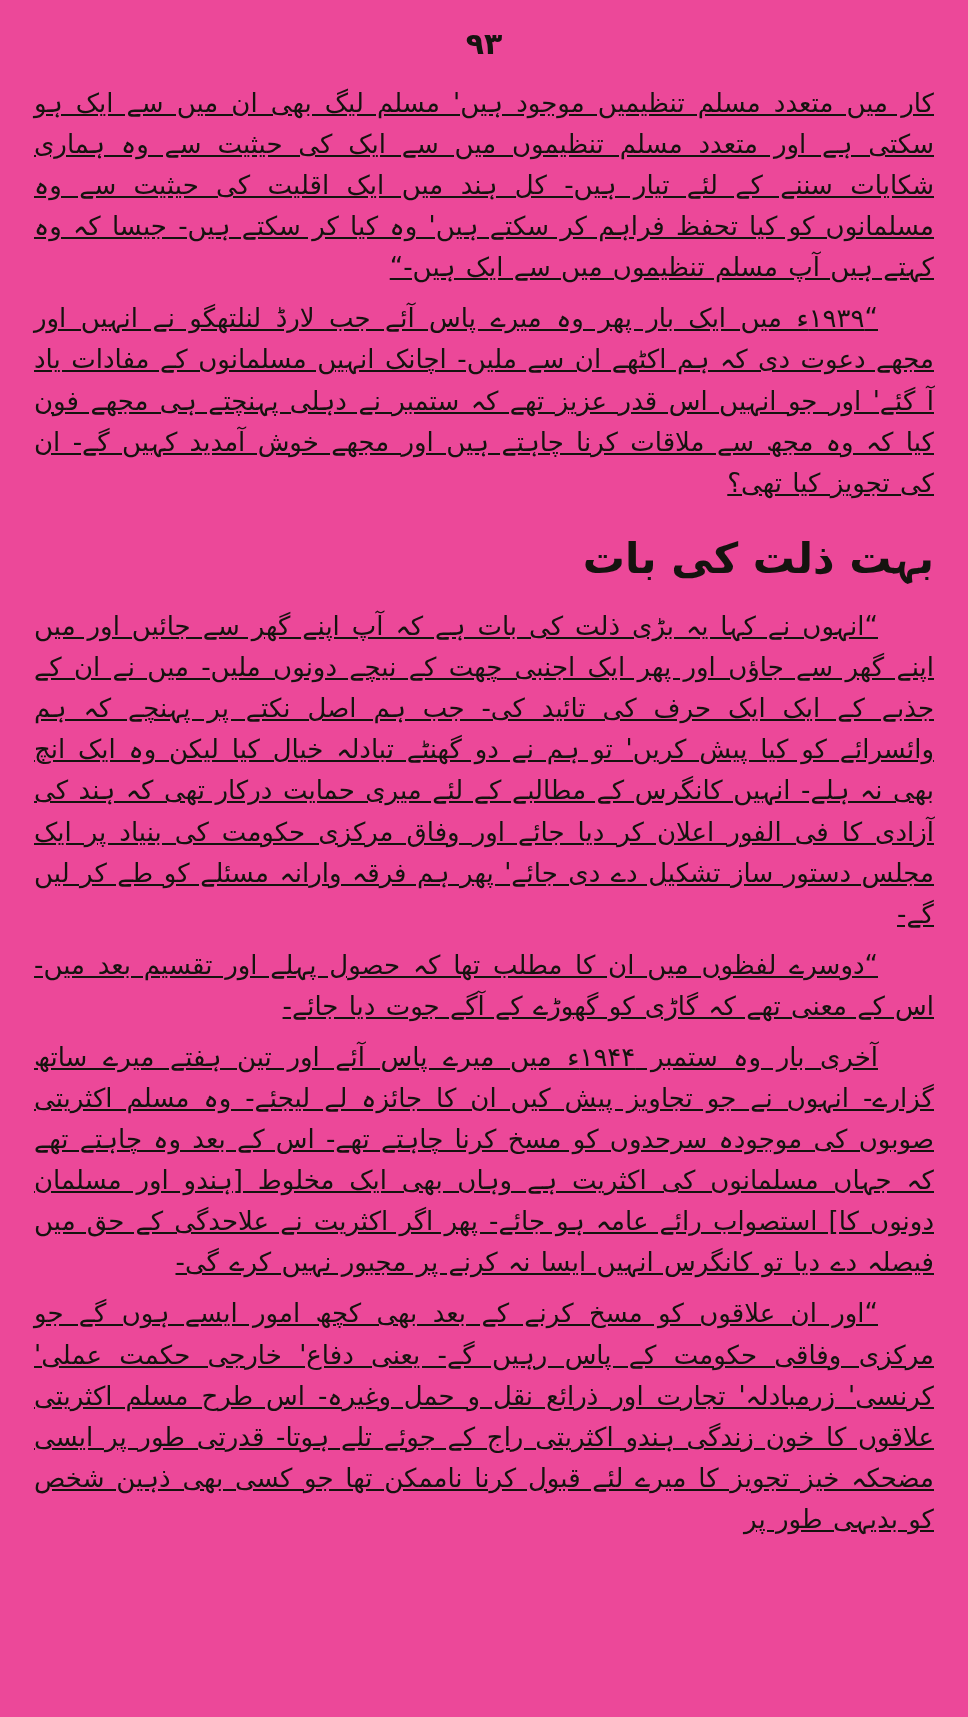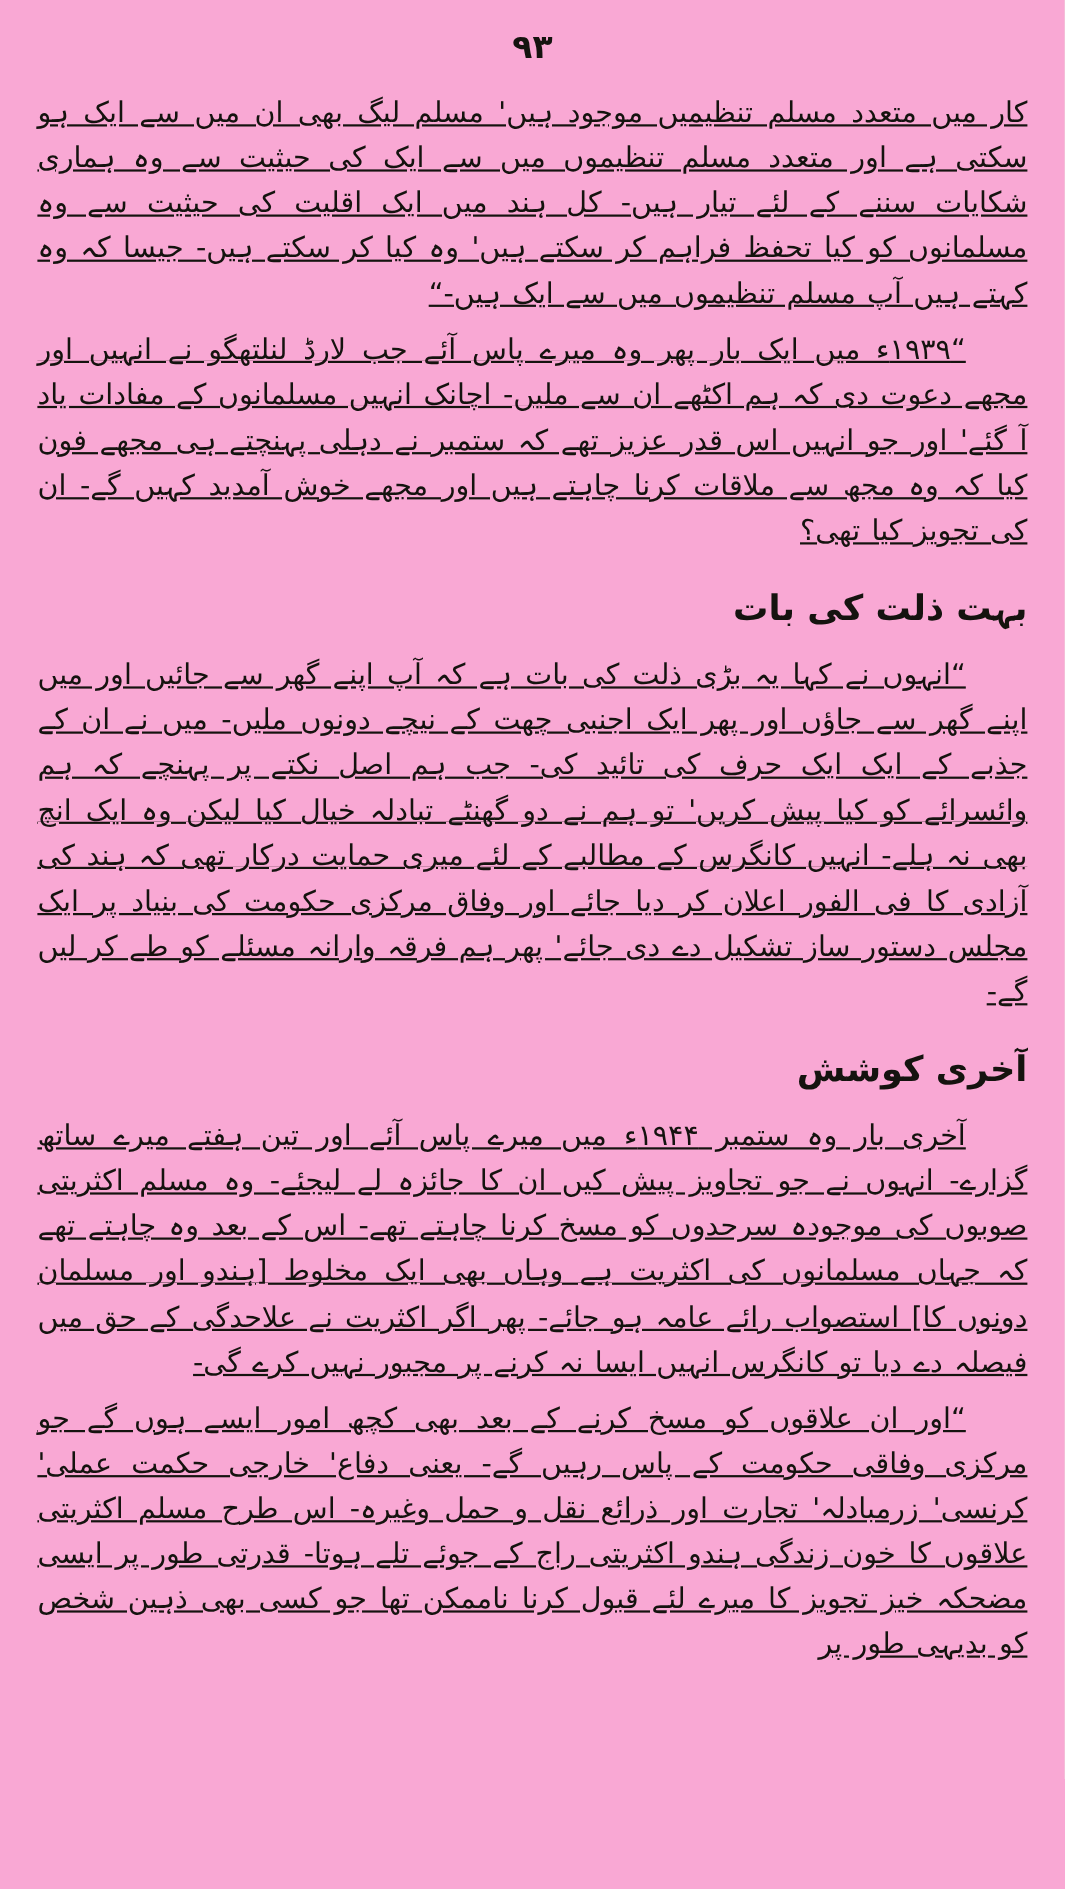--- a/index.html
+++ b/index.html
@@ -5,21 +5,21 @@
   html, body {
     margin: 0;
     padding: 0;
     background: #e9e7e1;
   }
   .page {
     position: relative;
     width: 968px;
     min-height: 1717px;
     margin: 0 auto;
-    background: #f9a8d4;
+    background: #ec4899;
     box-sizing: border-box;
     padding: 26px 34px 30px 34px;
     direction: rtl;
     font-family: "DejaVu Sans", sans-serif;
     color: #15130f;
   }
   .page-number {
     text-align: center;
     font-size: 30px;
     font-weight: bold;
@@ -31,21 +31,21 @@
     line-height: 1.58;
     text-align: justify;
     margin: 0 0 10px 0;
     word-spacing: 2px;
     text-decoration: underline;
   }
   .para.indent {
     text-indent: 56px;
   }
   .section-heading {
-    font-size: 32px;
+    font-size: 42px;
     font-weight: bold;
     text-align: right;
     margin: 30px 0 22px 0;
     line-height: 1.2;
   }
 </style>
 </head>
 <body>
 
 <div class="page">
@@ -53,20 +53,20 @@
   <div class="page-number">۹۳</div>
 
   <p class="para">کار میں متعدد مسلم تنظیمیں موجود ہیں' مسلم لیگ بھی ان میں سے ایک ہو سکتی ہے اور متعدد مسلم تنظیموں میں سے ایک کی حیثیت سے وہ ہماری شکایات سننے کے لئے تیار ہیں- کل ہند میں ایک اقلیت کی حیثیت سے وہ مسلمانوں کو کیا تحفظ فراہم کر سکتے ہیں' وہ کیا کر سکتے ہیں- جیسا کہ وہ کہتے ہیں آپ مسلم تنظیموں میں سے ایک ہیں-“</p>
 
   <p class="para indent">“۱۹۳۹ء میں ایک بار پھر وہ میرے پاس آئے جب لارڈ لنلتھگو نے انہیں اور مجھے دعوت دی کہ ہم اکٹھے ان سے ملیں- اچانک انہیں مسلمانوں کے مفادات یاد آ گئے' اور جو انہیں اس قدر عزیز تھے کہ ستمبر نے دہلی پہنچتے ہی مجھے فون کیا کہ وہ مجھ سے ملاقات کرنا چاہتے ہیں اور مجھے خوش آمدید کہیں گے- ان کی تجویز کیا تھی؟</p>
 
   <h2 class="section-heading">بہت ذلت کی بات</h2>
 
   <p class="para indent">“انہوں نے کہا یہ بڑی ذلت کی بات ہے کہ آپ اپنے گھر سے جائیں اور میں اپنے گھر سے جاؤں اور پھر ایک اجنبی چھت کے نیچے دونوں ملیں- میں نے ان کے جذبے کے ایک ایک حرف کی تائید کی- جب ہم اصل نکتے پر پہنچے کہ ہم وائسرائے کو کیا پیش کریں' تو ہم نے دو گھنٹے تبادلہ خیال کیا لیکن وہ ایک انچ بھی نہ ہلے- انہیں کانگرس کے مطالبے کے لئے میری حمایت درکار تھی کہ ہند کی آزادی کا فی الفور اعلان کر دیا جائے اور وفاق مرکزی حکومت کی بنیاد پر ایک مجلس دستور ساز تشکیل دے دی جائے' پھر ہم فرقہ وارانہ مسئلے کو طے کر لیں گے-</p>
 
+  <p class="para indent">“دوسرے لفظوں میں ان کا مطلب تھا کہ حصول پہلے اور تقسیم بعد میں- اس کے معنی تھے کہ گاڑی کو گھوڑے کے آگے جوت دیا جائے-</p>
 
-  <h2 class="section-heading">آخری کوشش</h2>
 
   <p class="para indent">آخری بار وہ ستمبر ۱۹۴۴ء میں میرے پاس آئے اور تین ہفتے میرے ساتھ گزارے- انہوں نے جو تجاویز پیش کیں ان کا جائزہ لے لیجئے- وہ مسلم اکثریتی صوبوں کی موجودہ سرحدوں کو مسخ کرنا چاہتے تھے- اس کے بعد وہ چاہتے تھے کہ جہاں مسلمانوں کی اکثریت ہے وہاں بھی ایک مخلوط [ہندو اور مسلمان دونوں کا] استصواب رائے عامہ ہو جائے- پھر اگر اکثریت نے علاحدگی کے حق میں فیصلہ دے دیا تو کانگرس انہیں ایسا نہ کرنے پر مجبور نہیں کرے گی-</p>
 
   <p class="para indent">“اور ان علاقوں کو مسخ کرنے کے بعد بھی کچھ امور ایسے ہوں گے جو مرکزی وفاقی حکومت کے پاس رہیں گے- یعنی دفاع' خارجی حکمت عملی' کرنسی' زرمبادلہ' تجارت اور ذرائع نقل و حمل وغیرہ- اس طرح مسلم اکثریتی علاقوں کا خون زندگی ہندو اکثریتی راج کے جوئے تلے ہوتا- قدرتی طور پر ایسی مضحکہ خیز تجویز کا میرے لئے قبول کرنا ناممکن تھا جو کسی بھی ذہین شخص کو بدیہی طور پر</p>
 
 </div>
 
 </body></html>

